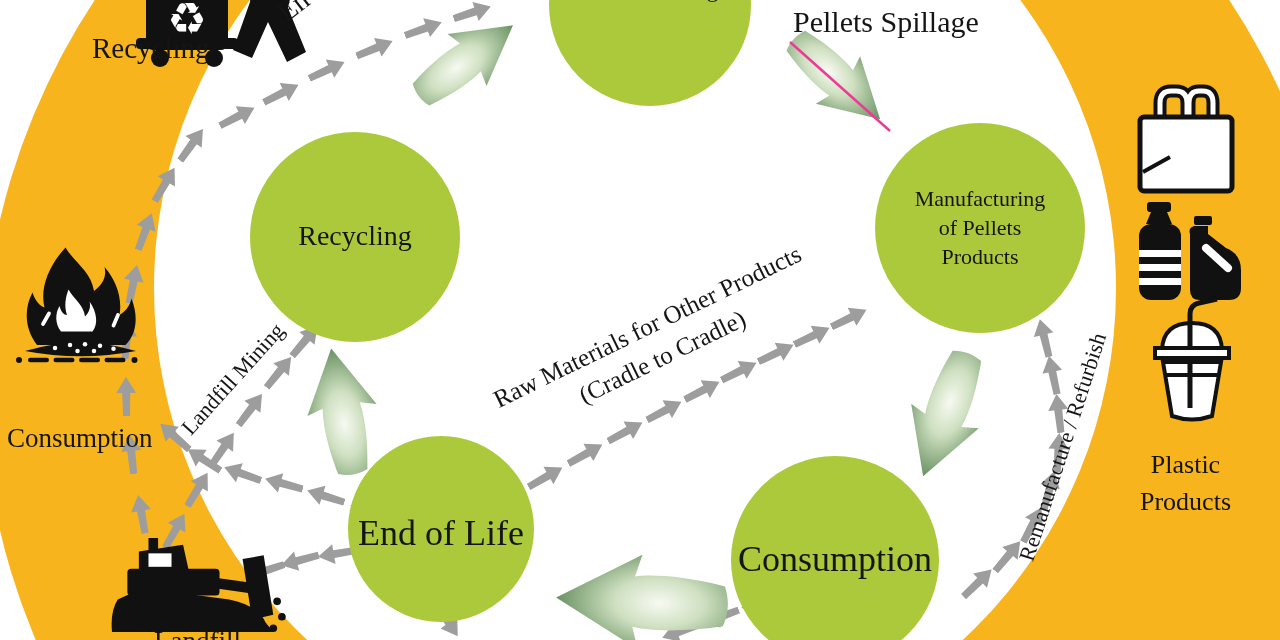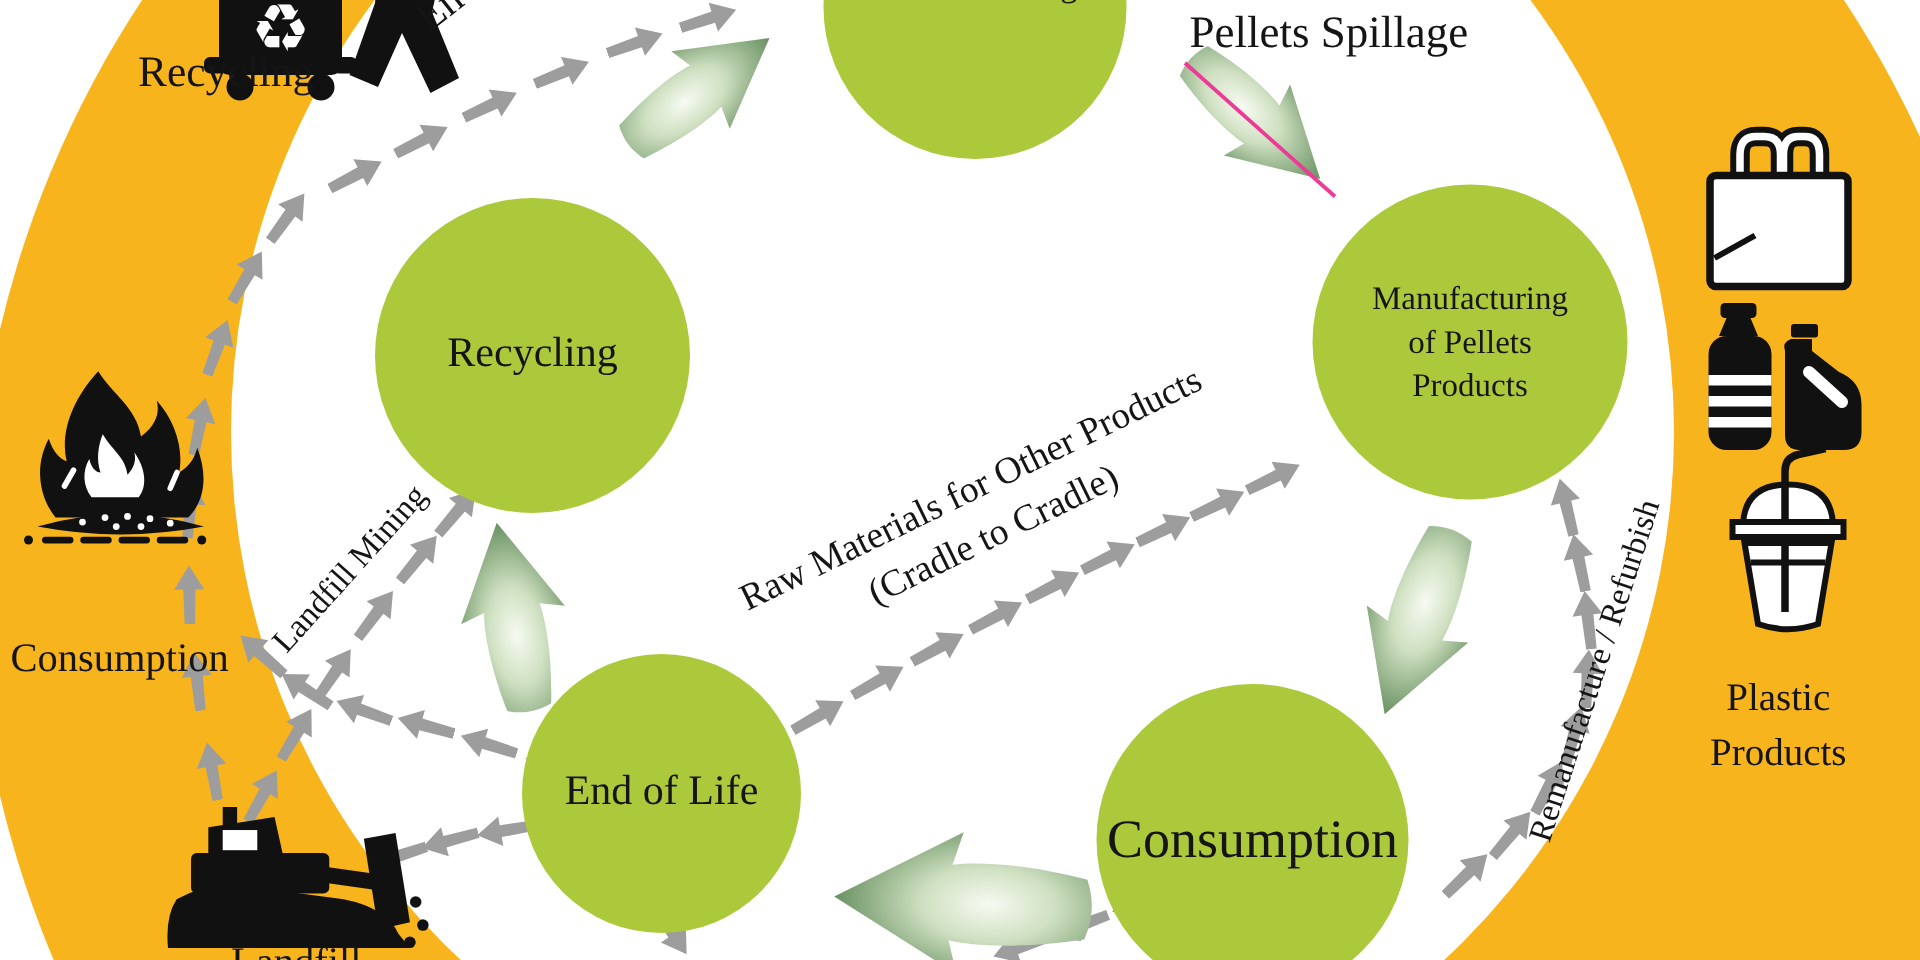--- a/index.html
+++ b/index.html
@@ -158,21 +158,21 @@
   <div class="lbl" style="left:92px;top:32px;font-size:29px;">Recycling</div>
 
   <div class="lbl ctr" style="left:255px;top:220px;width:200px;font-size:28px;">Recycling</div>
 
   <div class="lbl ctr node-text" style="left:880px;top:184px;width:200px;font-size:22px;">
     <div>Manufacturing</div>
     <div>of Pellets</div>
     <div>Products</div>
   </div>
 
-  <div class="lbl ctr" style="left:341px;top:512px;width:200px;font-size:28px;">End of Life</div>
+  <div class="lbl ctr" style="left:341px;top:512px;width:200px;font-size:36px;">End of Life</div>
 
   <div class="lbl ctr" style="left:735px;top:538px;width:200px;font-size:36px;">Consumption</div>
 
   <div class="lbl" style="left:7px;top:423px;font-size:27px;">Consumption</div>
 
   <div class="lbl ctr" style="left:115px;top:626px;width:165px;font-size:27px;">Landfill</div>
 
   <div class="lbl ctr" style="left:1123px;top:418px;width:125px;font-size:26px;line-height:37px;margin-top:28px;">
     <div>Plastic</div>
     <div>Products</div>

